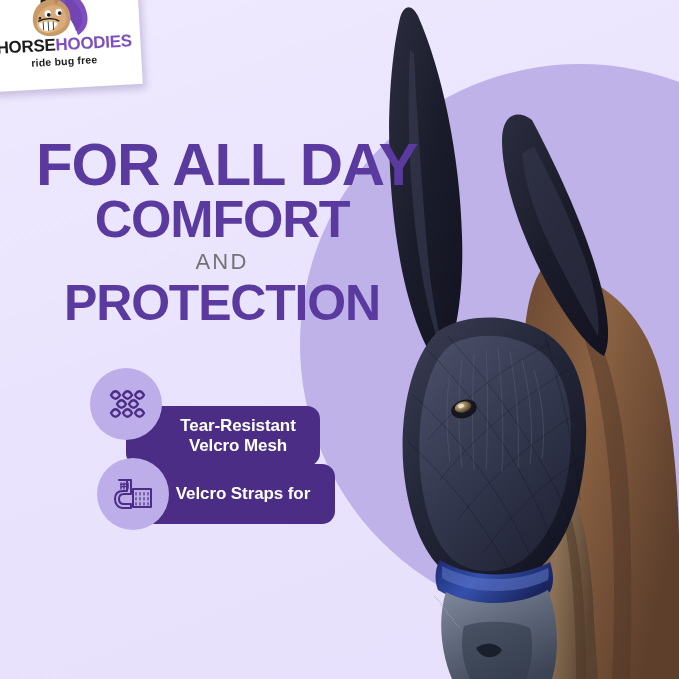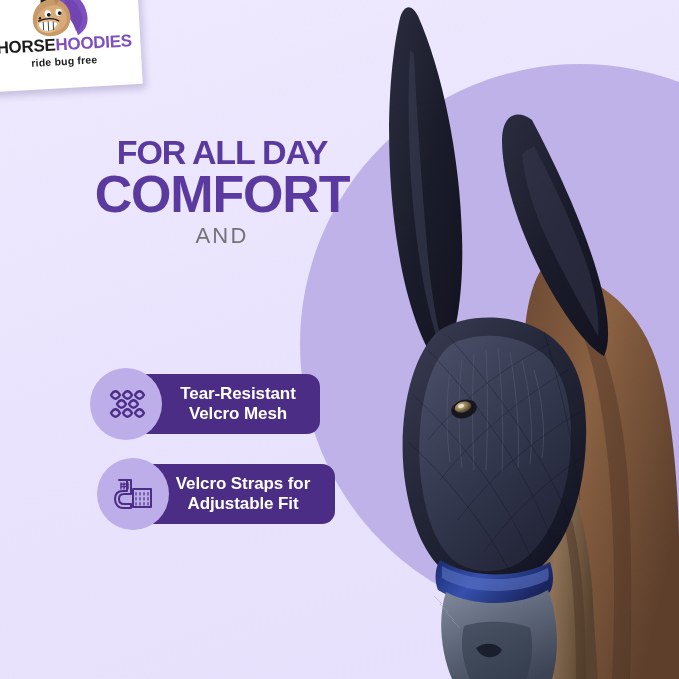--- a/index.html
+++ b/index.html
@@ -89,21 +89,21 @@
     position: absolute;
     left: 36px;
     top: 136px;
     width: 372px;
     text-align: center;
     z-index: 5;
   }
   .hl-line {
     color: #5a3a9f;
     font-weight: bold;
-    font-size: 34px;
+    font-size: 60px;
     line-height: 0.97;
     letter-spacing: -1.2px;
     white-space: nowrap;
   }
   .hl-line.l2 { font-size: 52px; }
   .hl-and {
     color: #737373;
     font-size: 22px;
     font-weight: normal;
     letter-spacing: 2.2px;
@@ -154,21 +154,21 @@
     background: #bdaeea;
     display: flex;
     align-items: center;
     justify-content: center;
     z-index: 2;
   }
   .feature .icon-circle svg { display: block; }
 
   
   .f1 .icon-circle { left: 90px; }
-  .f1 .pill { left: 126px; width: 194px; }
+  .f1 .pill { left: 126px; width: 194px; margin-top: 32px; }
   .f2 .icon-circle { left: 90px; }
   .f2 .pill { left: 126px; width: 209px; }
   .f3 .icon-circle { left: 97px; }
   .f3 .pill { left: 121px; width: 214px; }
 
   
   .animal {
     position: absolute;
     left: 336px;
     top: 0;
@@ -335,20 +335,21 @@
       </div>
       <div class="logo-wordmark"><span class="lw-horse">HORSE</span><span class="lw-hoodies">HOODIES</span></div>
       <div class="logo-tag">ride bug free</div>
     </div>
   </div>
 
   <div class="headline">
     <div class="hl-line l1">FOR ALL DAY</div>
     <div class="hl-line l2">COMFORT</div>
     <div class="hl-and">AND</div>
+    <div class="hl-line l4">PROTECTION</div>
   </div>
 
   <div class="features">
 
     <div class="feature f1">
       <div class="pill">
         <div class="pill-text">
           <span>Tear-Resistant</span><br>
           <span>Velcro Mesh</span>
         </div>
@@ -367,21 +368,20 @@
           </g>
         </svg>
       </div>
     </div>
 
 
     <div class="feature f3">
       <div class="pill">
         <div class="pill-text">
           <span>Velcro Straps for</span><br>
-          <span>Adjustable Fit</span>
         </div>
       </div>
       <div class="icon-circle">
         <svg width="46" height="46" viewBox="0 0 46 46">
           <g stroke="#4c2d86" stroke-width="2" fill="none" stroke-linejoin="round" stroke-linecap="round">
 
             <path d="M9 9 L21 9 L21 23 L14 23 C11 23 9 25 9 28 C9 31 11 33 14 33 L21 33 L21 37 L13 37 C8 37 5 33 5 28 C5 23 8 20 13 20 L17 20 L17 9 Z"></path>
 
             <g stroke-width="1.3">
               <path d="M11 12 L11 18 M14 12 L14 18 M18 12 L18 18"></path>

